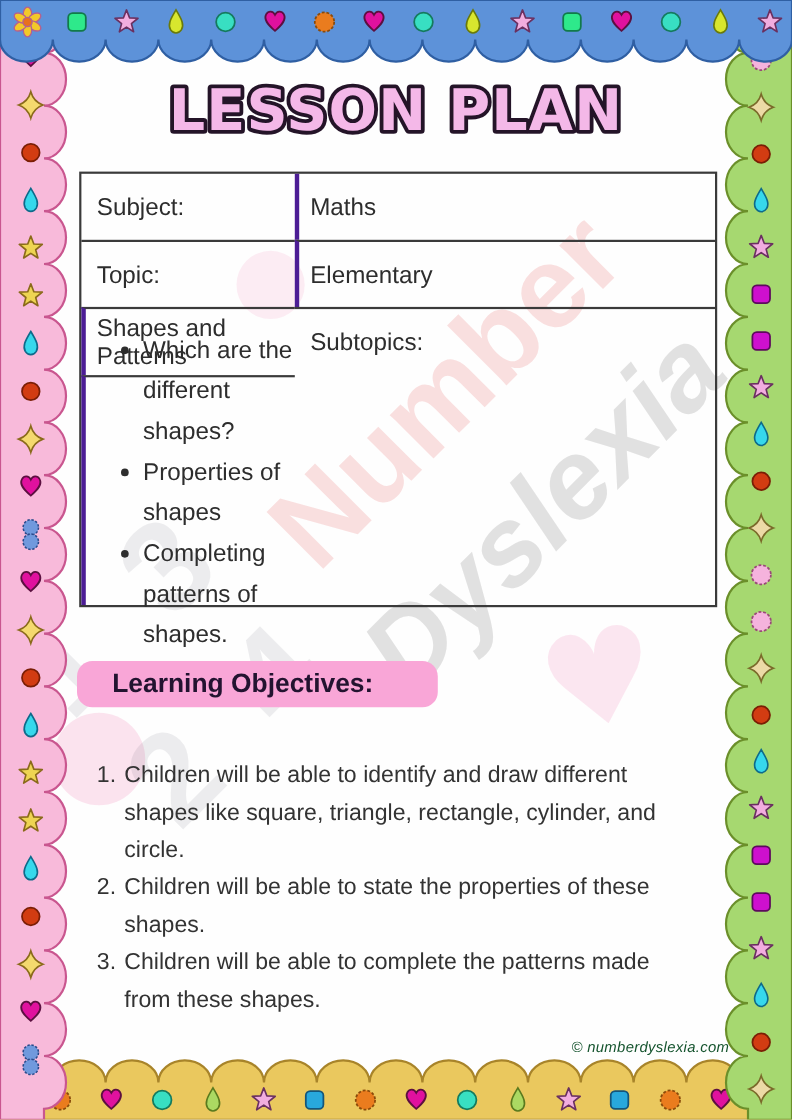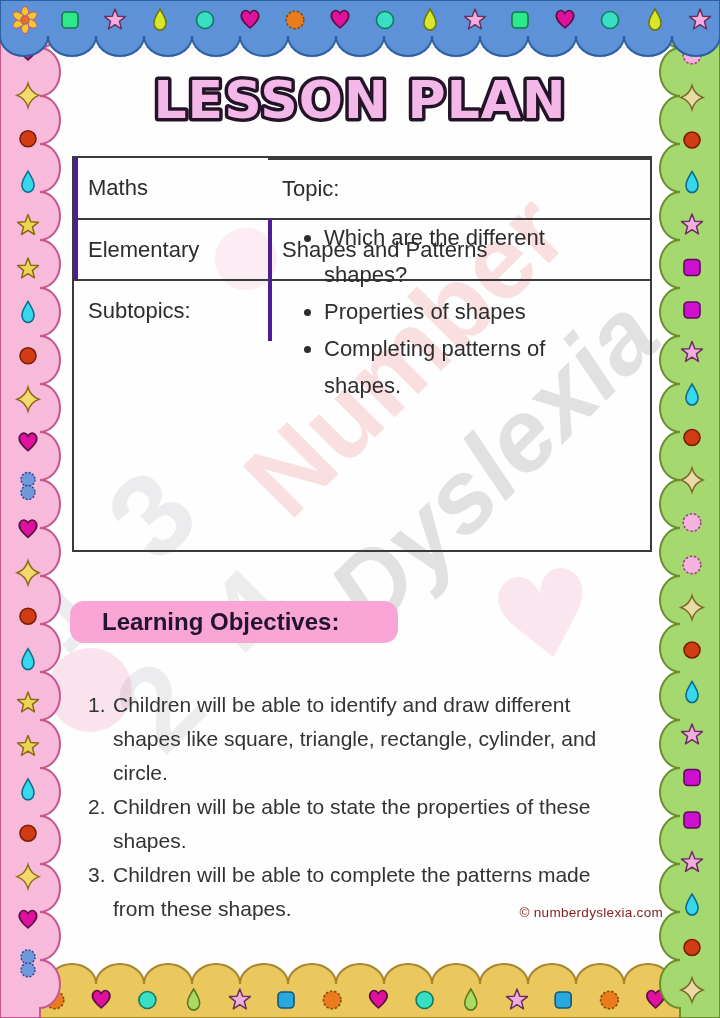--- a/index.html
+++ b/index.html
@@ -38,21 +38,21 @@
   .cell.value li{line-height:37px;}
   
   .lo-pill{position:absolute;left:70px;top:601px;width:328px;height:42px;border-radius:14px;
            display:flex;align-items:center;padding-left:32px;box-sizing:border-box;
            font-size:24px;font-weight:bold;color:#231330;}
   .objectives{position:absolute;left:88px;top:688px;width:560px;color:#333;font-size:21px;line-height:34px;}
   .obj-item{display:flex;}
   .obj-num{flex:0 0 25px;white-space:nowrap;}
   .obj-text{width:510px;}
   
-  .copyright{position:absolute;top:905px;right:57px;font-size:13.5px;color:#7f1d1d;letter-spacing:.3px;}
+  .copyright{position:absolute;top:944px;right:57px;font-size:13.5px;color:#14532d;letter-spacing:.3px;font-style:italic;}
 </style>
 </head>
 <body>
 
 <div id="page">
 
   <div class="wm-layer">
     <div class="wm-blob b1"></div>
     <div class="wm-blob b2"></div>
     <div class="wm-heart">♥</div>
@@ -66,20 +66,21 @@
     <div class="wm-word wm-dyslexia" style="color: rgb(154, 154, 154);">Dyslexia</div>
   </div>
 
   <div class="content-layer">
 
     <svg class="title-svg" width="720" height="100">
       <text x="360" y="72" text-anchor="middle" paint-order="stroke" stroke-width="7" stroke-linejoin="round" fill="#f4b8e8" stroke="#241428">LESSON PLAN</text>
     </svg>
 
     <div class="lesson-table">
+      <div class="cell label">Subject:</div>
       <div class="cell value">Maths</div>
 
       <div class="cell label bt">Topic:</div>
 
       <div class="cell value bt">Elementary</div>
       <div class="cell value bt">Shapes and Patterns</div>
 
       <div class="cell label bt">Subtopics:</div>
       <div class="cell value bt">
         <ul>

